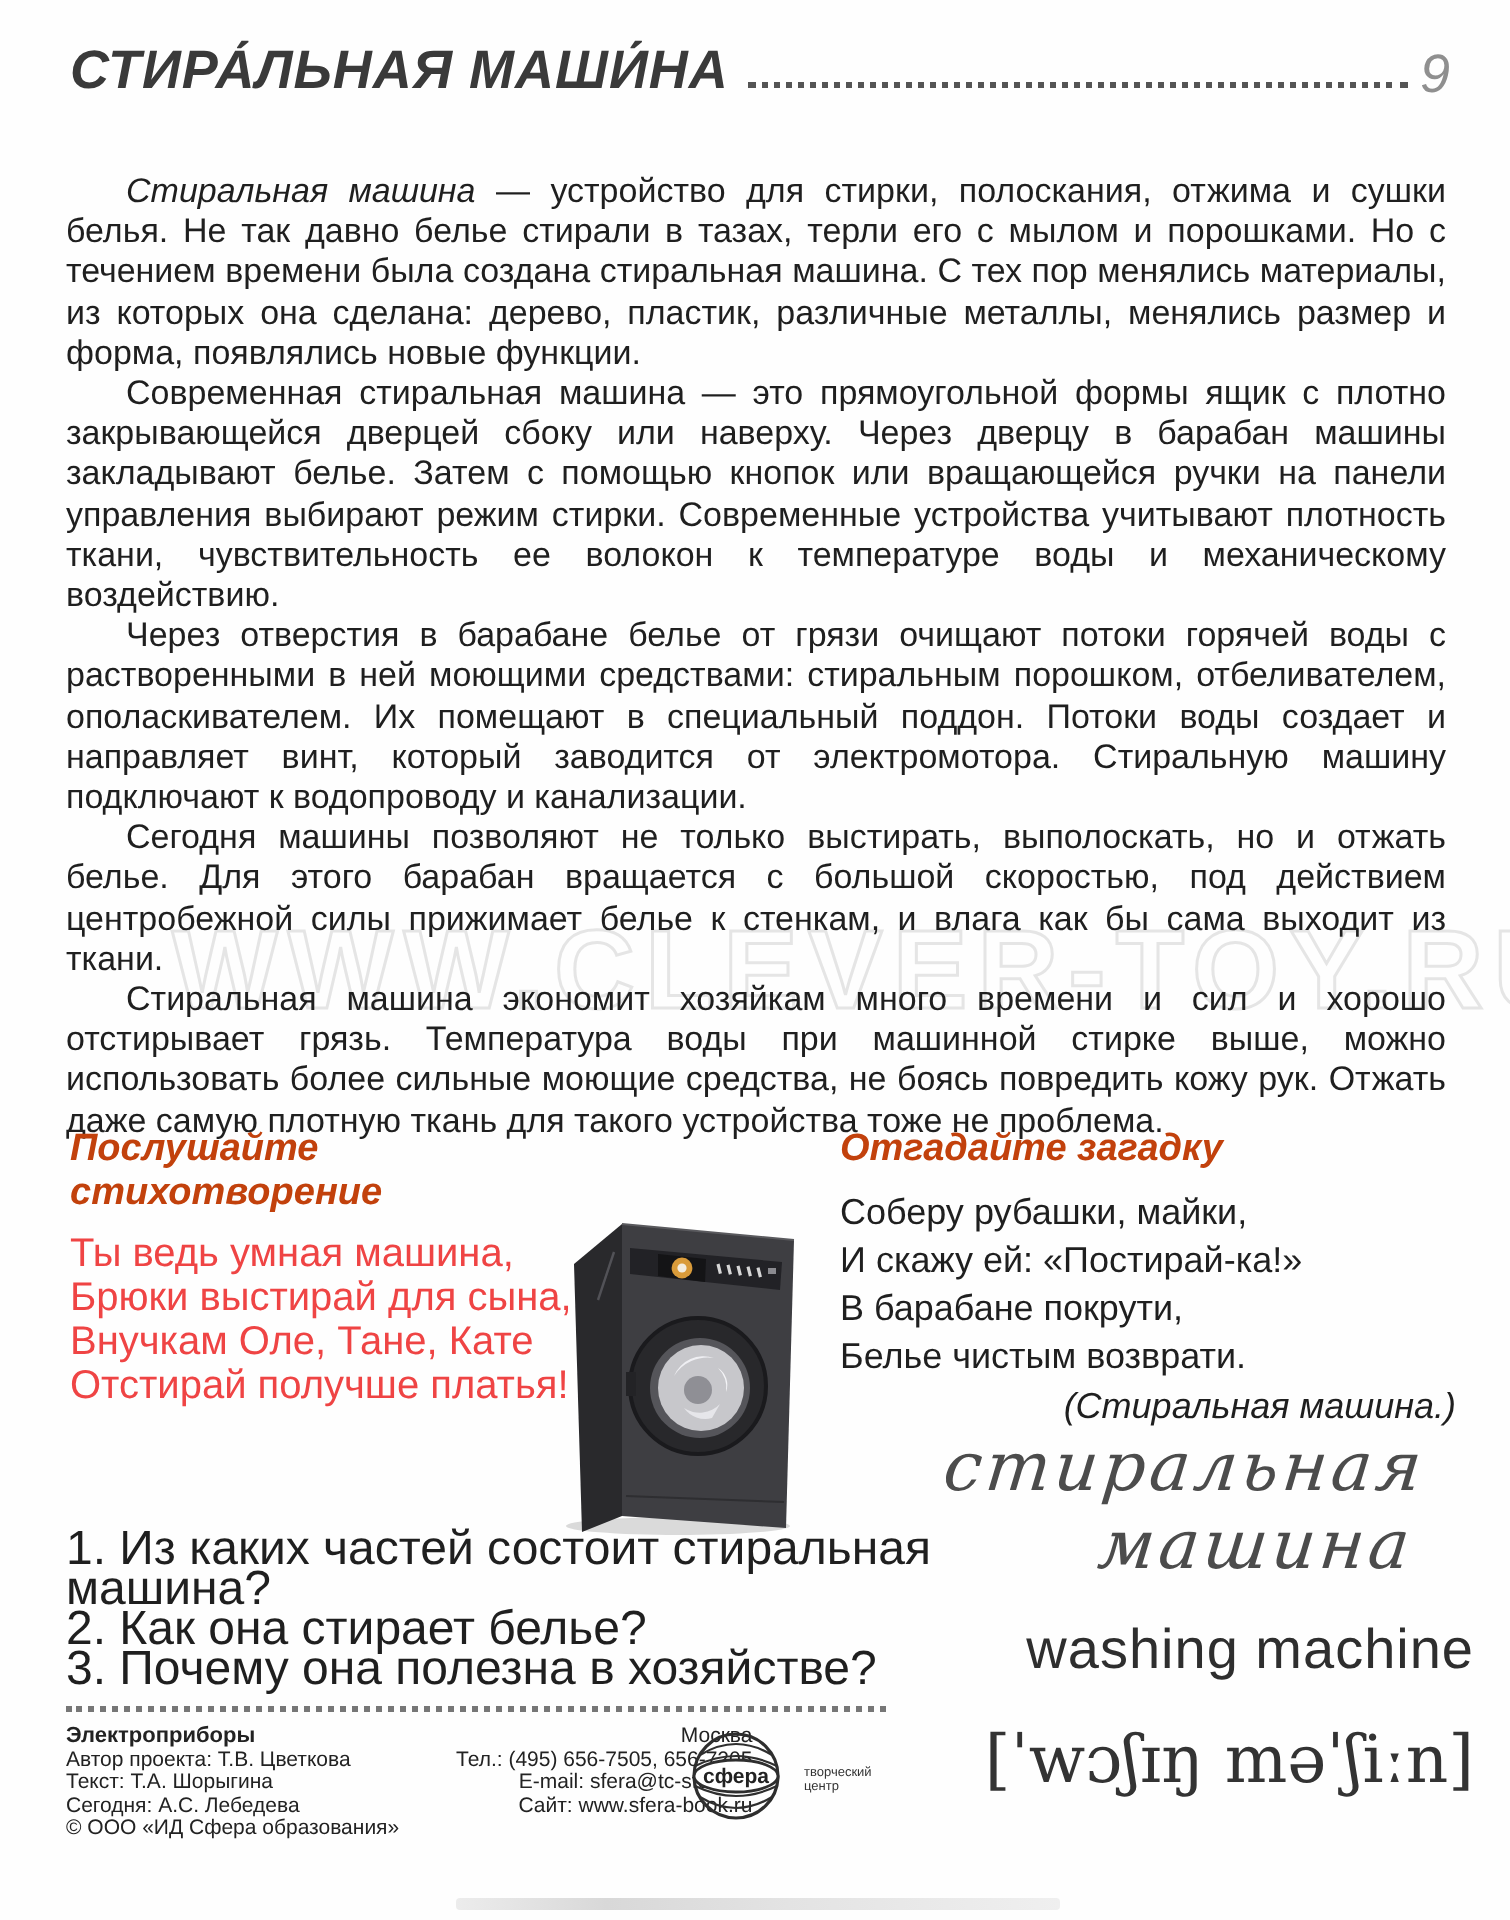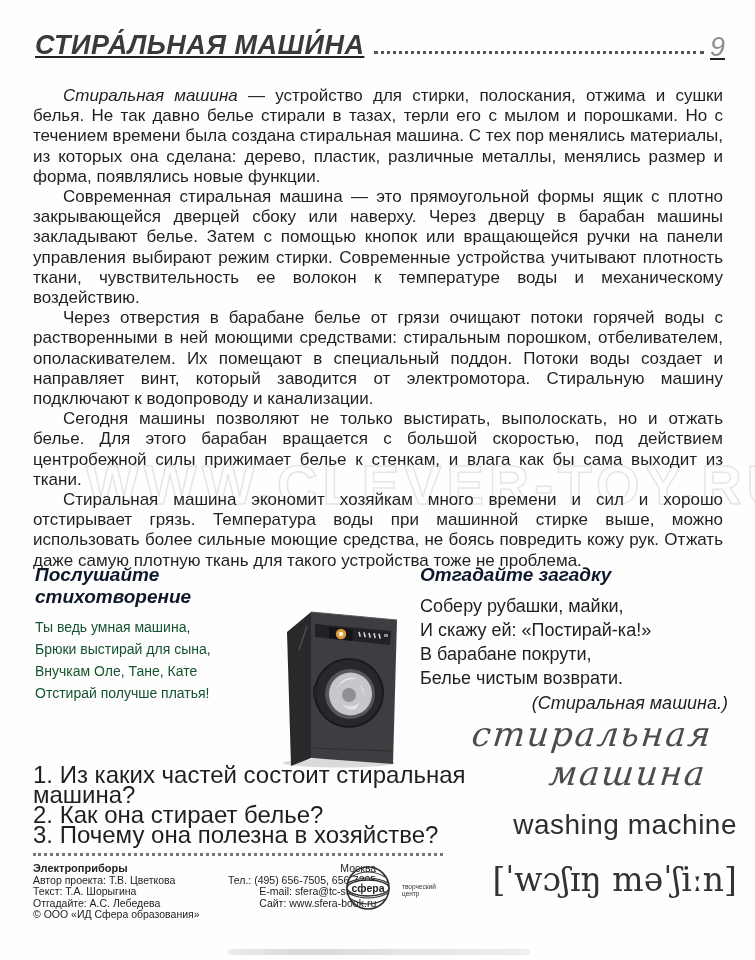--- a/index.html
+++ b/index.html
@@ -10,25 +10,24 @@
     height: 960px;
     background: #fefefe;
     overflow: hidden;
     color: #222;
     font-family: "Liberation Sans", sans-serif;
   }
 
   
   .title-row {
     position: absolute;
-    top: 30px; left: 35px; right: 30px;
+    top: 20px; left: 35px; right: 30px;
     display: flex;
     align-items: flex-end;
     z-index: 2;
-    text-decoration: underline;
   }
   .page-title {
     font-style: italic;
     font-weight: 700;
     font-size: 27px;
     letter-spacing: 0.5px;
     color: #3a3a3a;
     white-space: nowrap;
     margin: 0;
   }
@@ -71,27 +70,27 @@
     z-index: 1;
   }
   .article p { margin: 0; text-indent: 30px; }
   .lead-term { font-style: italic; }
 
   
   .section-heading {
     font-style: italic;
     font-weight: 700;
     font-size: 19px;
-    color: #0f172a;
+    color: #c2410c;
     margin: 0;
   }
 
   
   .poem-block { position: absolute; top: 564px; left: 35px; width: 280px; z-index: 1; }
-  .poem-lines { margin-top: 8px; font-size: 14px; line-height: 22px; color: #14532d; }
+  .poem-lines { margin-top: 8px; font-size: 20px; line-height: 22px; color: #ef4444; }
 
   .riddle-block { position: absolute; top: 564px; left: 420px; width: 308px; z-index: 1; }
   .riddle-lines { margin-top: 8px; font-size: 18px; line-height: 24px; color: #1f1f1f; }
   .riddle-answer {
     font-style: italic;
     font-size: 18px;
     margin-top: 3px;
     padding-left: 44px;
     color: #1f1f1f;
     text-align: right;
@@ -261,21 +260,21 @@
     <div class="english-word">washing machine</div>
   </aside>
   <div class="transcription">[ˈwɔʃɪŋ məˈʃiːn]</div>
 
   <div class="foot-dots"></div>
 
   <div class="credits-col">
     <div class="credits-title">Электроприборы</div>
     <div>Автор проекта: Т.В. Цветкова</div>
     <div>Текст: Т.А. Шорыгина</div>
-    <div>Отгадайте: А.С. Лебедева</div>
+    <div>Сегодня: А.С. Лебедева</div>
     <div>© ООО «ИД Сфера образования»</div>
   </div>
 
   <div class="contacts-col">
     <div>Москва</div>
     <div>Тел.: (495) 656-7505, 656-7205</div>
     <div>E-mail: sfera@tc-sfera.ru</div>
     <div>Сайт: www.sfera-book.ru</div>
   </div>
 

